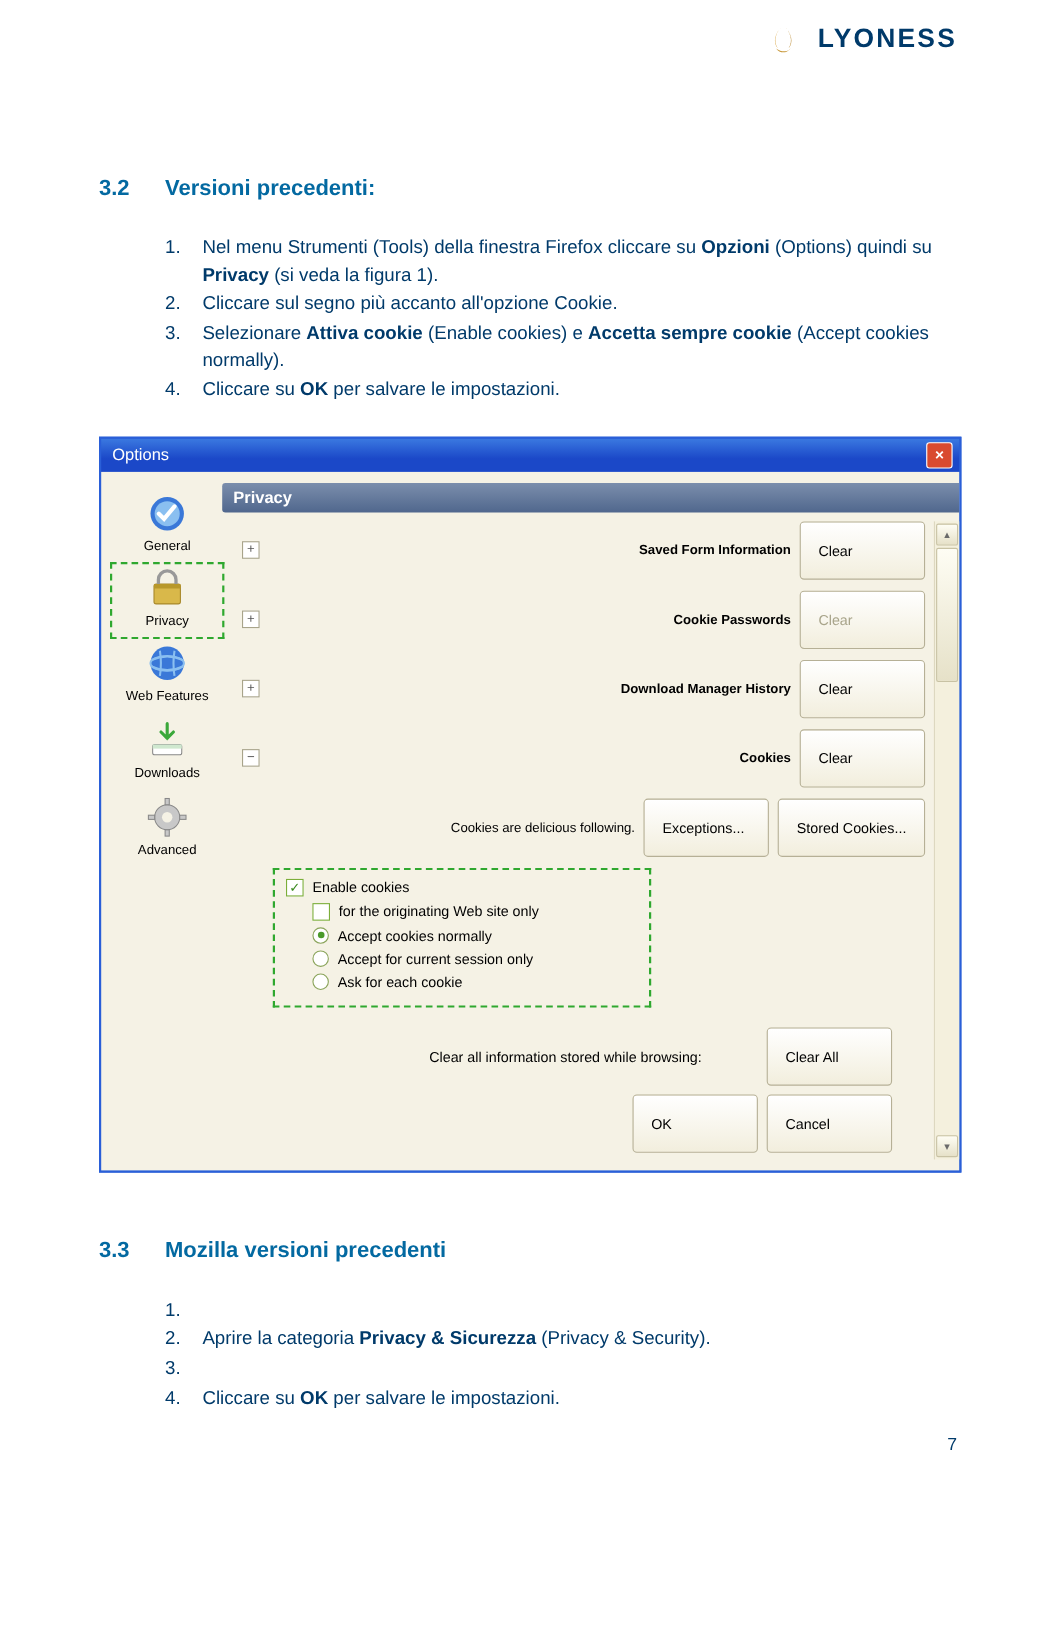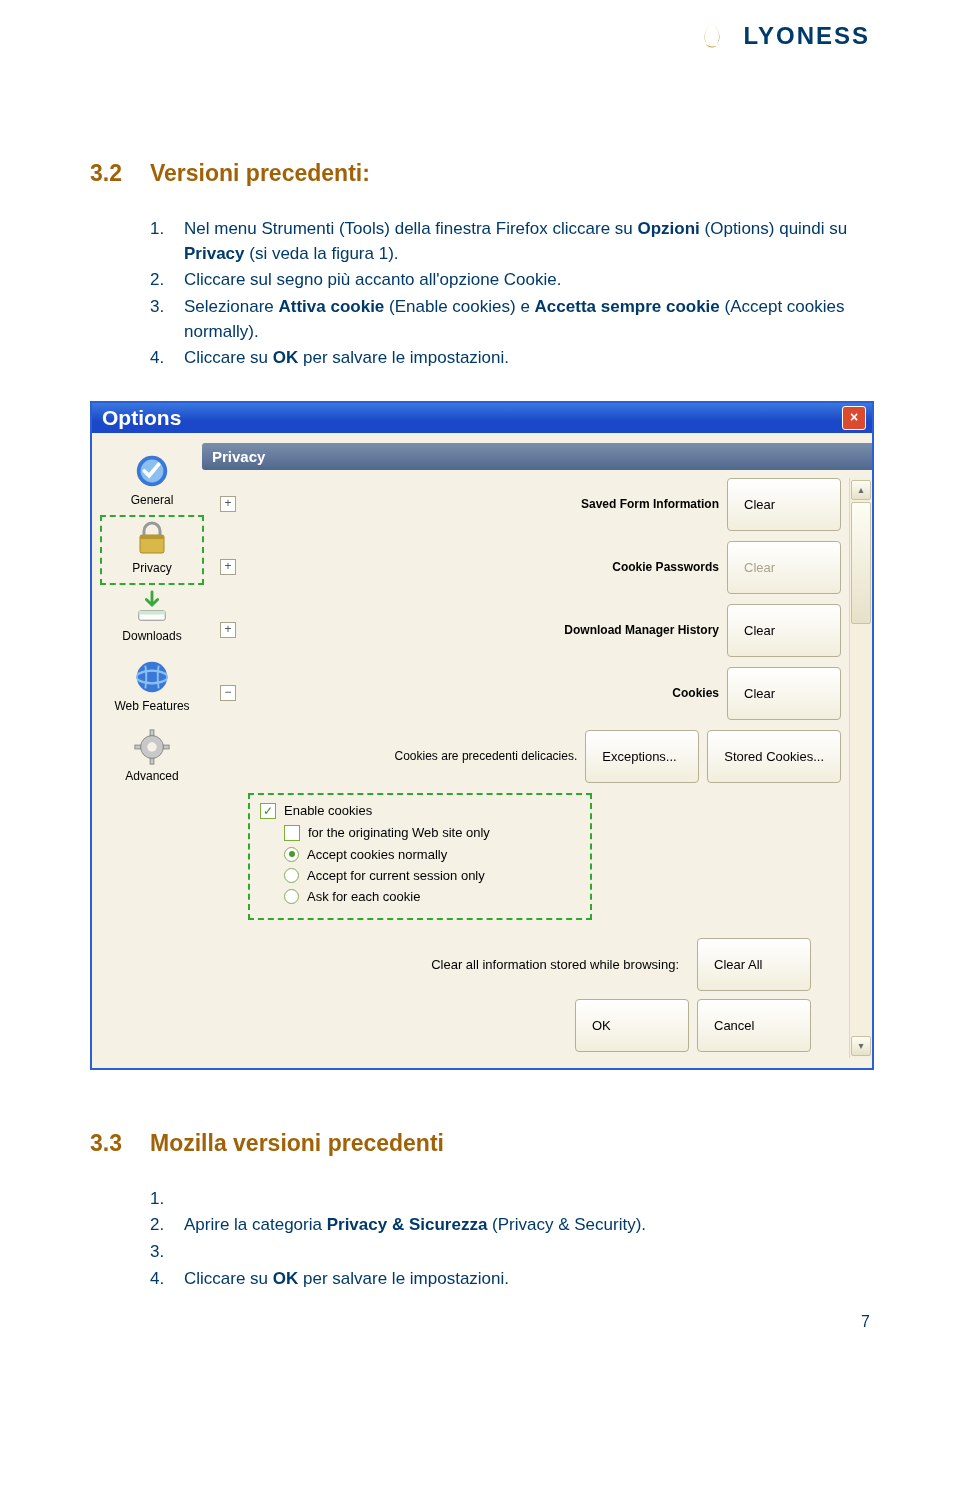--- a/index.html
+++ b/index.html
@@ -25,22 +25,22 @@
     width: 32px;
     height: 32px;
   }
   .logo-text {
     font-size: 24px;
     font-weight: 700;
     letter-spacing: 2px;
     color: #003a6a;
   }
   .h2 {
-    color: #a16207;
-    font-size: 23px;
+    color: #0369a1;
+    font-size: 20px;
     font-weight: 700;
     margin: 110px 0 30px 0;
   }
   .h2 .num { display:inline-block; width:60px; }
   .h2b { margin-top: 60px; }
   .list {
     margin: 0 0 30px 60px;
     padding: 0;
     list-style: none;
   }
@@ -72,22 +72,22 @@
     height: 30px;
     background: linear-gradient(180deg, #3a78e0 0%, #1b48c8 60%, #1b48c8 100%);
     display: flex;
     align-items: center;
     justify-content: space-between;
     padding: 0 6px 0 10px;
   }
   .titlebar-text {
     color: #fff;
     font-family: Tahoma, sans-serif;
-    font-size: 21px;
-    font-weight: 700;
+    font-size: 15px;
+    font-weight: 400;
   }
   .close-x {
     width: 22px;
     height: 22px;
     background: #d94a2f;
     border: 1px solid #fff;
     border-radius: 3px;
     color: #fff;
     font-family: Tahoma, sans-serif;
     font-size: 14px;
@@ -235,20 +235,21 @@
     width: 6px; height: 6px; background:#4a9a2a; border-radius:50%;
   }
   .indent { margin-left: 24px; }
   .footer-row {
     display: flex;
     justify-content: flex-end;
     align-items: center;
     padding: 18px 30px 8px 0;
     font-family: Tahoma, sans-serif;
     font-size: 13px;
+    gap: 41px;
   }
   .footer-row .lbl { margin-right: 10px; }
   .btn-row {
     display: flex;
     justify-content: flex-end;
     padding: 0 30px 6px 0;
   }
 </style>
 </head>
 <body>
@@ -309,38 +310,38 @@
             <svg width="40" height="36" viewBox="0 0 40 36">
                 <rect x="8" y="14" width="24" height="18" rx="2" fill="#d9b84a" stroke="#a8882a"></rect>
                 <rect x="8" y="14" width="24" height="4" fill="#b8982a"></rect>
                 <path d="M12 14 v-4 a8 8 0 0 1 16 0 v4" stroke="#999" stroke-width="3" fill="none"></path>
               </svg>
           </div>
           <span>Privacy</span>
         </div>
         <div class="side-item">
           <div class="side-icon">
-            <svg width="38" height="34" viewBox="0 0 40 36">
-                <rect x="6" y="22" width="28" height="10" rx="2" fill="#fff" stroke="#888"></rect>
-                <rect x="6" y="22" width="28" height="4" fill="#cfe8cf"></rect>
-                <path d="M20 2 v14 M14 10 l6 6 l6 -6" stroke="#3aa83a" stroke-width="3" fill="none" stroke-linecap="round"></path>
-              </svg>
-          </div>
-          <span>Downloads</span>
-        </div>
-        <div class="side-item">
-          <div class="side-icon">
             <svg width="38" height="38" viewBox="0 0 40 40">
                 <circle cx="20" cy="20" r="16" fill="#3a78d8"></circle>
                 <ellipse cx="20" cy="20" rx="16" ry="7" fill="none" stroke="#8abff0" stroke-width="2"></ellipse>
                 <path d="M5 17 Q20 10 35 17 M5 23 Q20 30 35 23" stroke="#8abff0" stroke-width="2" fill="none"></path>
                 <path d="M13 8 q2 12 0 24 M27 8 q-2 12 0 24" stroke="#8abff0" stroke-width="2" fill="none"></path>
               </svg>
           </div>
           <span>Web Features</span>
+        </div>
+        <div class="side-item">
+          <div class="side-icon">
+            <svg width="38" height="34" viewBox="0 0 40 36">
+                <rect x="6" y="22" width="28" height="10" rx="2" fill="#fff" stroke="#888"></rect>
+                <rect x="6" y="22" width="28" height="4" fill="#cfe8cf"></rect>
+                <path d="M20 2 v14 M14 10 l6 6 l6 -6" stroke="#3aa83a" stroke-width="3" fill="none" stroke-linecap="round"></path>
+              </svg>
+          </div>
+          <span>Downloads</span>
         </div>
         <div class="side-item">
           <div class="side-icon">
             <svg width="38" height="38" viewBox="0 0 40 40">
                 <circle cx="20" cy="20" r="12" fill="#c8c8c8" stroke="#888"></circle>
                 <circle cx="20" cy="20" r="5" fill="#f5f2e5"></circle>
                 <g fill="#c8c8c8" stroke="#888">
                   <rect x="18" y="2" width="4" height="6"></rect>
                   <rect x="18" y="32" width="4" height="6"></rect>
                   <rect x="2" y="18" width="6" height="4"></rect>
@@ -371,21 +372,21 @@
               <div class="expander">+</div>
               <div class="row-label">Download Manager History</div>
               <div class="btn">Clear</div>
             </div>
             <div class="row">
               <div class="expander">−</div>
               <div class="row-label">Cookies</div>
               <div class="btn">Clear</div>
             </div>
             <div class="row" style="margin-left:28px;">
-              <div class="row-label" style="font-weight:400;">Cookies are precedenti delicacies.</div>
+              <div class="row-label" style="font-weight:400;">Cookies are delicious following.</div>
               <div class="btn">Exceptions...</div>
               <div class="btn">Stored Cookies...</div>
             </div>
 
             <div class="cookies-group">
               <div class="cb-row">
                 <div class="cb">✓</div>
                 <span>Enable cookies</span>
               </div>
               <div class="cb-row indent">

